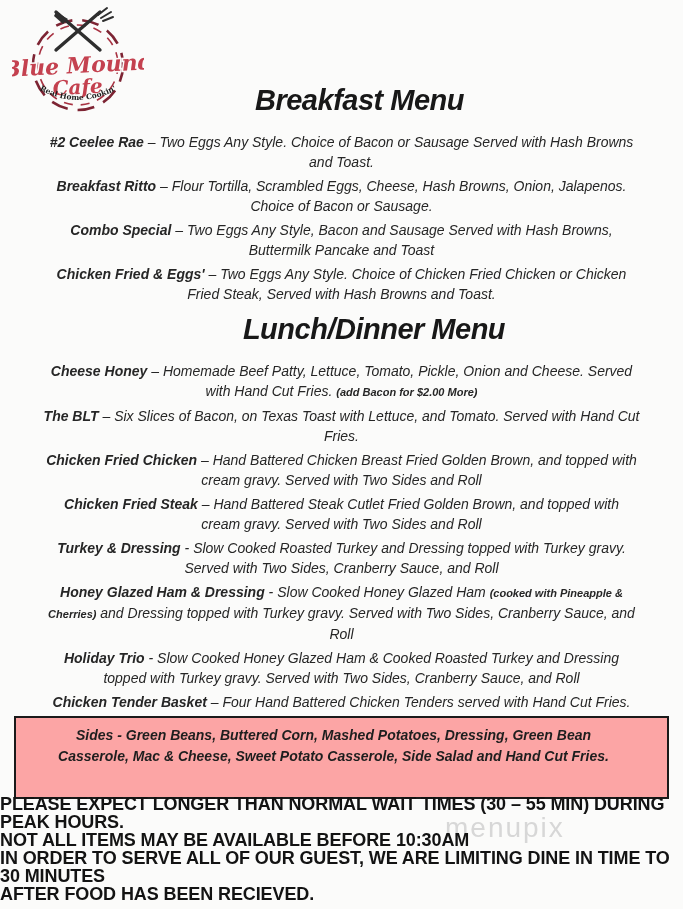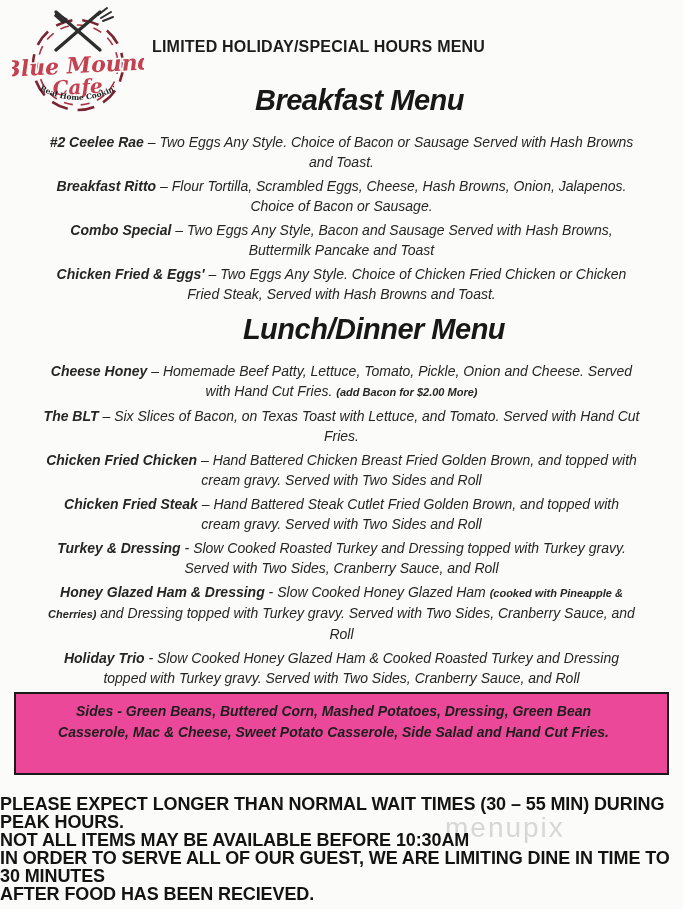--- a/index.html
+++ b/index.html
@@ -26,21 +26,21 @@
   .item {
     font-style: italic; font-size: 14px; line-height: 20px;
     color: #262626; margin-bottom: 4px;
   }
   .item .nm { font-weight: 700; }
   .item .note { font-weight: 700; font-size: 11px; }
 
   
   .sides-box {
     width: 655px; margin: 0 auto; border: 2px solid #1a1a1a;
-    padding: 7px 40px 30px 24px; background: #ec4899;
+    padding: 7px 40px 30px 24px; background: #fca5a5;
   }
   .sides-text {
     font-style: italic; font-weight: 700; font-size: 14px; line-height: 21px; color: #1e1e1e;
     text-align: center;
   }
 
   
   .watermark {
     position: absolute; top: 812px; left: 445px;
     font-size: 28px; font-weight: 400; letter-spacing: 2px;
@@ -86,41 +86,41 @@
 
       <defs>
           <path id="tagArc" d="M 24 82 Q 66 106 108 82" fill="none"></path>
         </defs>
       <text font-size="7.5" font-weight="700" fill="#1c1c1c" font-family="Liberation Sans, sans-serif" font-style="normal">
         <textPath href="#tagArc" startOffset="50%" text-anchor="middle">Real Home Cookin'</textPath>
       </text>
     </svg>
   </div>
 
-  <div class="doc-title">LIMITED HOLIDAY/SPECIAL HOURS MENU</div>
 
   <div class="content">
 
     <h2 class="section-heading">Breakfast Menu</h2>
     <div class="items">
       <p class="item"><span class="nm">#2 Ceelee Rae</span><span class="sep">  – </span><span class="ds">Two Eggs Any Style. Choice of Bacon or Sausage Served with Hash Browns and Toast.</span></p>
       <p class="item"><span class="nm">Breakfast Ritto</span><span class="sep"> – </span><span class="ds">Flour Tortilla, Scrambled Eggs, Cheese, Hash Browns, Onion, Jalapenos. Choice of Bacon or Sausage.</span></p>
       <p class="item"><span class="nm">Combo Special</span><span class="sep"> – </span><span class="ds">Two Eggs Any Style, Bacon and Sausage Served with Hash Browns, Buttermilk Pancake and Toast</span></p>
       <p class="item"><span class="nm">Chicken Fried &amp; Eggs'</span><span class="sep"> – </span><span class="ds">Two Eggs Any Style. Choice of Chicken Fried Chicken or Chicken Fried Steak, Served with Hash Browns and Toast.</span></p>
     </div>
 
     <h2 class="section-heading lunch">Lunch/Dinner Menu</h2>
     <div class="items">
       <p class="item"><span class="nm">Cheese Honey</span><span class="sep"> – </span><span class="ds">Homemade Beef Patty, Lettuce, Tomato, Pickle, Onion and Cheese. Served with Hand Cut Fries.</span> <span class="note">(add Bacon for $2.00 More)</span></p>
       <p class="item"><span class="nm">The BLT</span><span class="sep"> – </span><span class="ds">Six Slices of Bacon, on Texas Toast with Lettuce, and Tomato. Served with Hand Cut Fries.</span></p>
       <p class="item"><span class="nm">Chicken Fried Chicken</span><span class="sep"> – </span><span class="ds">Hand Battered Chicken Breast Fried Golden Brown, and topped with cream gravy. Served with Two Sides and Roll</span></p>
       <p class="item"><span class="nm">Chicken Fried Steak</span><span class="sep"> – </span><span class="ds">Hand Battered Steak Cutlet Fried Golden Brown, and topped with cream gravy. Served with Two Sides and Roll</span></p>
       <p class="item"><span class="nm">Turkey &amp; Dressing</span><span class="sep"> - </span><span class="ds">Slow Cooked Roasted Turkey and Dressing topped with Turkey gravy. Served with Two Sides, Cranberry Sauce, and Roll</span></p>
       <p class="item"><span class="nm">Honey Glazed Ham &amp; Dressing</span><span class="sep"> - </span><span class="ds">Slow Cooked Honey Glazed Ham </span><span class="note">(cooked with Pineapple &amp; Cherries)</span><span class="ds"> and Dressing topped with Turkey gravy. Served with Two Sides, Cranberry Sauce, and Roll</span></p>
       <p class="item"><span class="nm">Holiday Trio</span><span class="sep"> -  </span><span class="ds">Slow Cooked Honey Glazed Ham &amp; Cooked Roasted Turkey and Dressing topped with Turkey gravy. Served with Two Sides, Cranberry Sauce, and Roll</span></p>
+      <p class="item"><span class="nm">Chicken Tender Basket</span><span class="sep"> – </span><span class="ds">Four Hand Battered Chicken Tenders served with Hand Cut Fries.</span></p>
     </div>
 
     <div class="sides-box">
       <p class="sides-text"><span>Sides - </span><span> Green Beans, Buttered Corn, Mashed Potatoes, Dressing, Green Bean Casserole, Mac &amp; Cheese, Sweet Potato Casserole, Side Salad and Hand Cut Fries.</span></p>
     </div>
   </div>
 
   <div class="watermark">menupix</div>
 
   <div class="footer">

